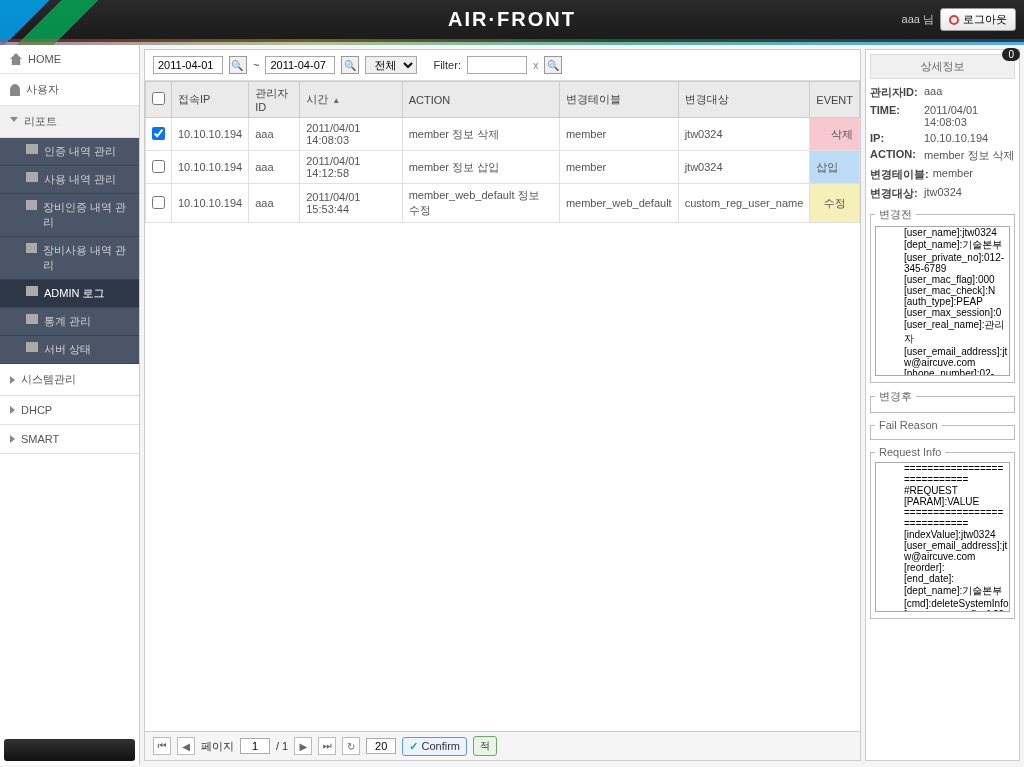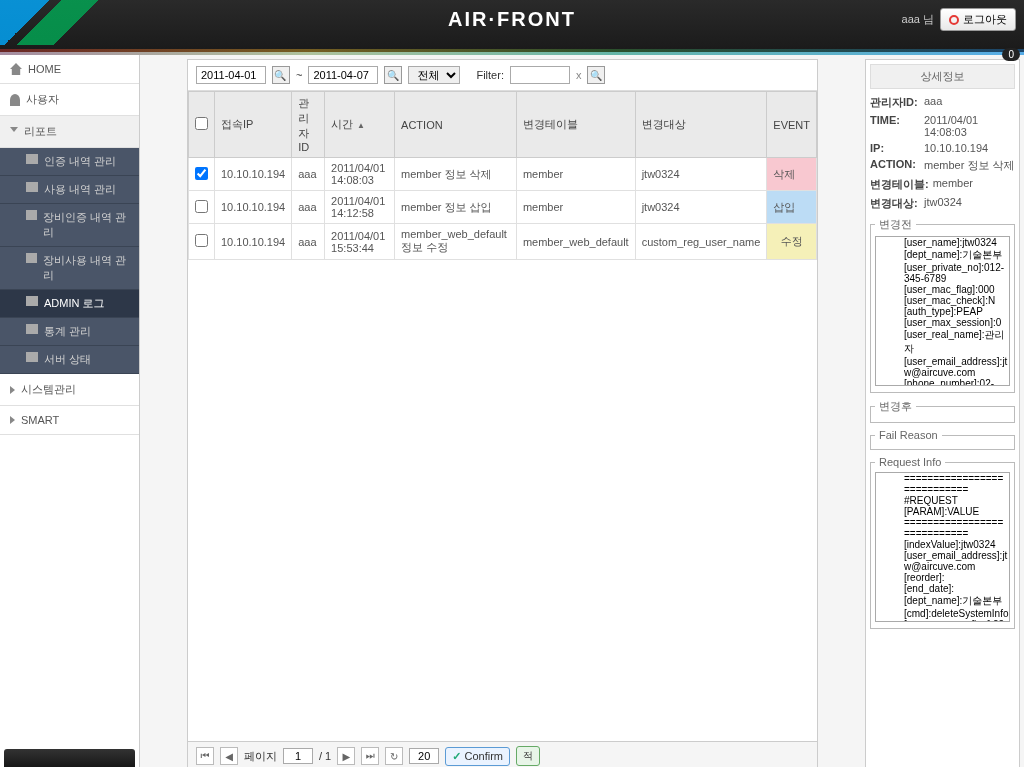--- a/index.html
+++ b/index.html
@@ -1,24 +1,24 @@
 <!DOCTYPE html>
 <html><head>
 <meta charset="utf-8">
 <style>
 * { margin:0; padding:0; box-sizing:border-box; font-family:"Malgun Gothic",Arial,sans-serif; }
 body { background:#f5f5f5; font-size:11px; color:#333; width:1024px; height:767px; overflow:hidden; }
-.header { height:55px; background:linear-gradient(#2a2a2a,#1a1a1a); position:relative; border-bottom:3px solid #7cc4e8;text-decoration:underline; }
+.header { height:45px; background:linear-gradient(#2a2a2a,#1a1a1a); position:relative; border-bottom:3px solid #7cc4e8;text-decoration:underline; }
 .header-deco { position:absolute; left:0; top:0; width:200px; height:45px;
   background:linear-gradient(135deg,#0af 0%,#0af 20%,transparent 20%,transparent 25%,#0a5 25%,#0a5 40%,transparent 40%); opacity:0.8; }
 .logo { position:absolute; left:50%; transform:translateX(-50%); top:8px; color:#fff; font-size:20px; font-weight:bold; letter-spacing:2px; }
 .header-right { position:absolute; right:8px; top:8px; display:flex; align-items:center; gap:6px; color:#ccc; }
 .logout-btn { background:linear-gradient(#fff,#e8e8e8); border:1px solid #999; border-radius:3px; padding:3px 8px; font-size:11px; cursor:pointer; display:flex; align-items:center; gap:4px; }
 .logout-btn .pwr { width:10px; height:10px; border:2px solid #E53935; border-radius:50%; position:relative; }
-.main { display:flex; height:720px;gap:43px; }
+.main { display:flex; height:720px; }
 .sidebar { width:140px; background:#fff; border-right:1px solid #ccc; display:flex; flex-direction:column; }
 .nav-item { padding:8px 10px; border-bottom:1px solid #e0e0e0; display:flex; align-items:center; gap:6px; cursor:pointer; color:#555; }
 .nav-item .chev { width:0; height:0; border-top:4px solid transparent; border-bottom:4px solid transparent; border-left:5px solid #888; }
 .nav-item.top .chev.down { border-left:none; border-top:5px solid #888; border-right:4px solid transparent; border-left:4px solid transparent; }
 .nav-item.expanded { background:#f0f0f0; }
 .sub-nav { background:#4a5568; }
 .sub-item { padding:6px 10px 6px 26px; color:#d0d0d0; border-bottom:1px solid #3a4454; cursor:pointer; display:flex; gap:6px; font-size:11px; }
 .sub-item.active { background:#2d3748; color:#fff; }
 .sub-item .ic { width:12px; height:10px; background:#aaa; }
 .bottom-bar { margin-top:auto; height:22px; background:linear-gradient(#333,#111); border-radius:3px; margin:auto 4px 4px 4px; }
@@ -115,20 +115,24 @@
           <span class="ic"></span>
           <span>서버 상태</span>
         </div>
     </div>
     <div class="nav-item">
       <span class="chev"></span>
       <span>시스템관리</span>
     </div>
     <div class="nav-item">
       <span class="chev"></span>
+      <span>DHCP</span>
+    </div>
+    <div class="nav-item">
+      <span class="chev"></span>
       <span>SMART</span>
     </div>
     <div class="bottom-bar"></div>
   </div>
 
   <div class="center">
     <div class="filterbar">
       <input type="text" value="2011-04-01" style="">
       <button class="srch">🔍</button>
       <span>~</span>
@@ -157,21 +161,21 @@
           </thead>
         <tbody id="grid-body">
             <tr class="row-del">
               <td><input type="checkbox" checked="" style=""></td>
               <td>10.10.10.194</td>
               <td>aaa</td>
               <td>2011/04/01 14:08:03</td>
               <td>member 정보 삭제</td>
               <td>member</td>
               <td>jtw0324</td>
-              <td class="ev" style="text-align:left">삭제</td>
+              <td class="ev" style="text-align:right">삭제</td>
             </tr>
             <tr class="row-ins">
               <td><input type="checkbox" style=""></td>
               <td>10.10.10.194</td>
               <td>aaa</td>
               <td>2011/04/01 14:12:58</td>
               <td>member 정보 삽입</td>
               <td>member</td>
               <td>jtw0324</td>
               <td class="ev" style="text-align:left">삽입</td>

